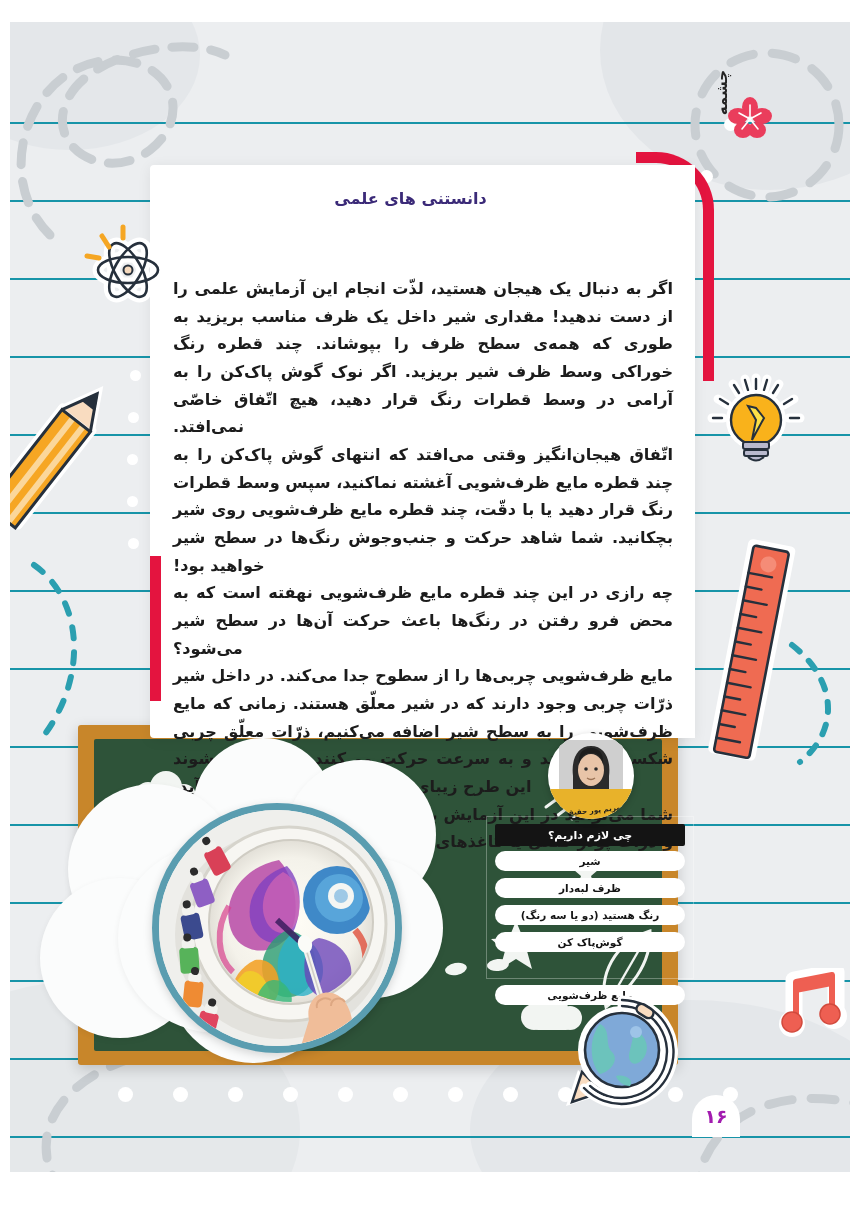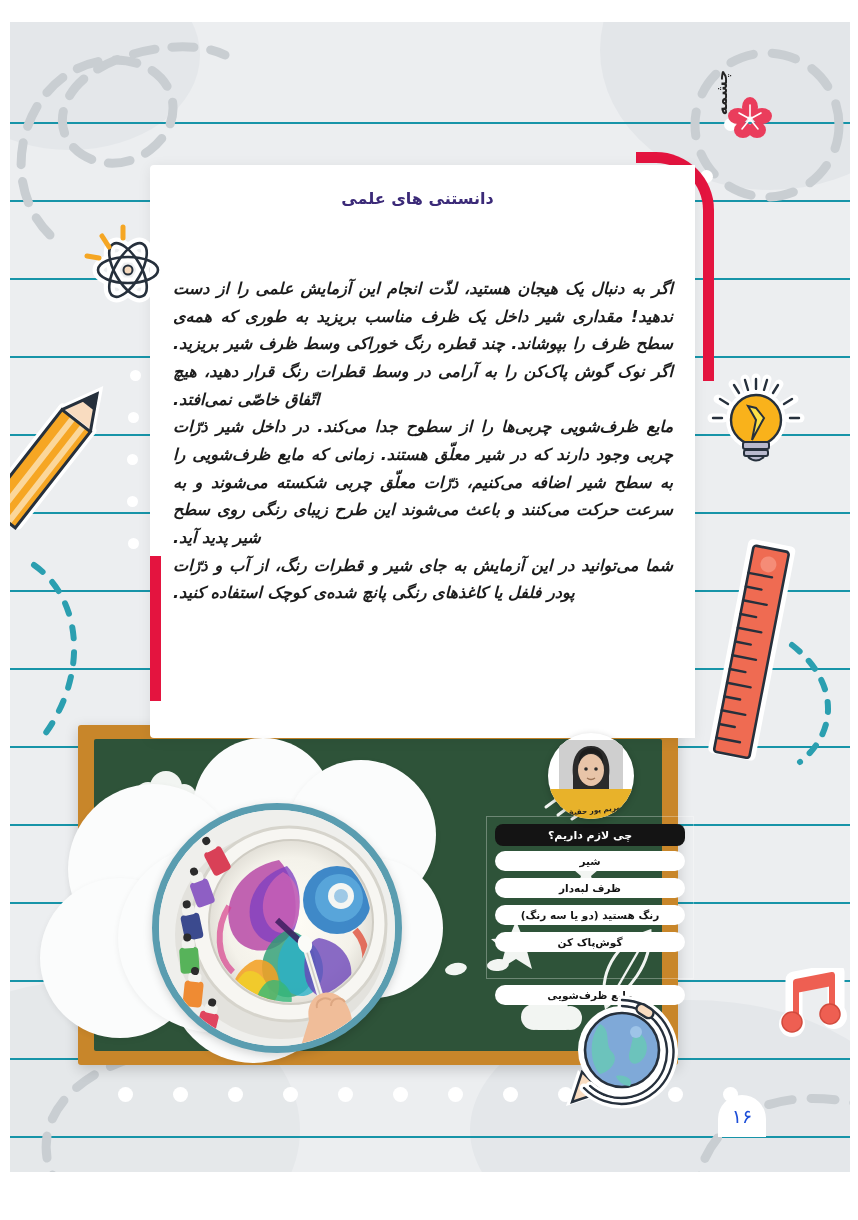--- a/index.html
+++ b/index.html
@@ -76,21 +76,21 @@
     background:#e4143f;
   }
   
   .red-bar-left {
     position:absolute; z-index:21;
     left:150px; top:556px; width:11px; height:145px;
     background:#e4143f;
   }
 
   .kicker {
-    position:absolute; right:5px; top:24px; width:545px;
+    position:absolute; right:12px; top:24px; width:545px;
     text-align:center;
     color:#3b2a78;
     font-size:16px; font-weight:bold;
     letter-spacing:0px;
   }
   .headline {
     position:absolute; right:0; top:48px; width:545px;
     text-align:center;
     color:#e01a42;
     font-size:34px; font-weight:bold;
@@ -99,21 +99,20 @@
   .body-text {
     position:absolute; right:22px; top:110px;
     width:500px;
     text-align:justify;
     text-align-last:left;
     direction:rtl;
     color:#1c1c1c;
     font-size:16.1px;
     line-height:1.72;
     font-weight:600;
-    font-style:italic;
   }
   .body-text p { margin-bottom:0px; }
 
   
   .chalkboard-frame {
     position:absolute; left:78px; top:725px;
     width:600px; height:340px;
     background:#c8862a;
     border-radius:3px;
     z-index:15;
@@ -171,43 +170,43 @@
   }
 
   
   .materials {
     position:absolute; left:486px; top:816px;
     width:208px; height:163px; z-index:38;
     border:1px solid rgba(255,255,255,0.30);
     padding:7px 8px;
   }
   .mat-title {
-    height:22px; border-radius:8px;
+    height:22px; border-radius:2px;
     background:#141414; color:#ffffff;
     font-size:11px; font-weight:bold;
     display:flex; align-items:center; justify-content:center;
     margin-bottom:5px;
   }
   .mat-item {
     height:20px; border-radius:10px;
     background:#ffffff; color:#141414;
     font-size:10.5px; font-weight:bold;
     display:flex; align-items:center; justify-content:center;
     margin-bottom:7px;
   }
   .mat-item:last-child { margin-bottom:0;margin-top:33px; }
 
   
   .page-tab {
-    position:absolute; left:718px; top:1095px;
+    position:absolute; left:692px; top:1095px;
     width:48px; height:42px; z-index:45;
     background:#ffffff;
     border-radius:24px 24px 0 0;
     display:flex; align-items:center; justify-content:center;
-    font-size:19px; color:#1d4ed8;
+    font-size:19px; color:#a21caf;font-weight:bold;
   }
 
   
   .sticker { position:absolute; z-index:35; }
 
   
   .masthead { position:absolute; left:705px; top:60px; width:70px; height:110px; z-index:36; }
   .masthead-text {
     position:absolute; left:8px; top:10px;
     font-size:15px; font-weight:bold; color:#232323;
@@ -294,20 +293,22 @@
     </svg>
   </div>
 
   <div class="red-frame"></div>
   <div class="red-frame-ext"></div>
 
   <div class="article-card">
     <div class="kicker">دانستنی های علمی</div>
     <div class="body-text">
       <p>اگر به دنبال یک هیجان هستید، لذّت انجام این آزمایش علمی را از دست ندهید! مقداری شیر داخل یک ظرف مناسب بریزید به طوری که همه‌ی سطح ظرف را بپوشاند. چند قطره رنگ خوراکی وسط ظرف شیر بریزید. اگر نوک گوش پاک‌کن را به آرامی در وسط قطرات رنگ قرار دهید، هیچ اتّفاق خاصّی نمی‌افتد.</p>
+      <p>اتّفاق هیجان‌انگیز وقتی می‌افتد که انتهای گوش پاک‌کن را به چند قطره مایع ظرف‌شویی آغشته نماکنید، سپس وسط قطرات رنگ قرار دهید یا با دقّت، چند قطره مایع ظرف‌شویی روی شیر بچکانید. شما شاهد حرکت و جنب‌وجوش رنگ‌ها در سطح شیر خواهید بود!</p>
+      <p>چه رازی در این چند قطره مایع ظرف‌شویی نهفته است که به محض فرو رفتن در رنگ‌ها باعث حرکت آن‌ها در سطح شیر می‌شود؟</p>
       <p>مایع ظرف‌شویی چربی‌ها را از سطوح جدا می‌کند. در داخل شیر ذرّات چربی وجود دارند که در شیر معلّق هستند. زمانی که مایع ظرف‌شویی را به سطح شیر اضافه می‌کنیم، ذرّات معلّق چربی شکسته می‌شوند و به سرعت حرکت می‌کنند و باعث می‌شوند این طرح زیبای رنگی روی سطح شیر پدید آید.</p>
       <p>شما می‌توانید در این آزمایش به جای شیر و قطرات رنگ، از آب و ذرّات پودر فلفل یا کاغذهای رنگی پانچ شده‌ی کوچک استفاده کنید.</p>
     </div>
   </div>
   <div class="red-bar-left"></div>
 
   <svg class="sticker" style="left:82px; top:222px;" width="92" height="92" viewBox="0 0 92 92">
     <g transform="translate(46,48)">
       <g fill="none" stroke="#ffffff" stroke-width="11">
         <ellipse rx="30" ry="13" transform="rotate(0)"></ellipse>

